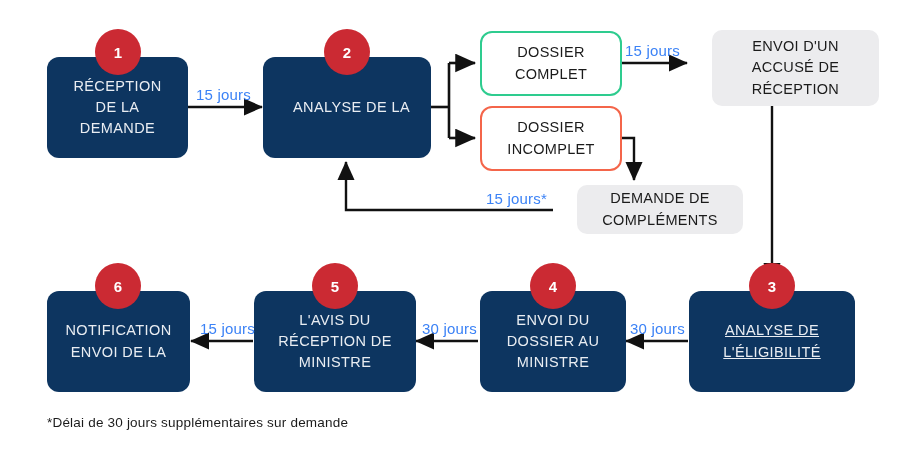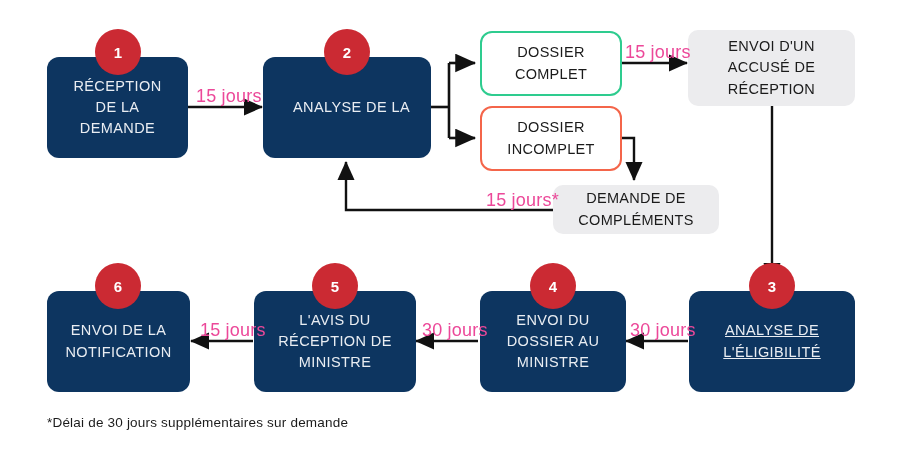--- a/index.html
+++ b/index.html
@@ -42,20 +42,21 @@
     line-height: 1.45;
     border-radius: 12px;
   }
   .node-grey {
     background: #ececee;
     color: #1b1b1b;
     font-size: 14.5px;
     letter-spacing: 0.3px;
     line-height: 1.45;
     border-radius: 10px;
+    margin-left: 24px;
   }
   .node-outline {
     background: #ffffff;
     color: #1b1b1b;
     font-size: 14.5px;
     letter-spacing: 0.3px;
     line-height: 1.45;
     border-radius: 12px;
     border: 2.5px solid #2ecc8f;
   }
@@ -71,22 +72,22 @@
     color: #ffffff;
     display: flex;
     align-items: center;
     justify-content: center;
     font-size: 15px;
     font-weight: bold;
     letter-spacing: 0.3px;
   }
   .edge-label {
     position: absolute;
-    font-size: 18px;
-    color: #ec4899;
+    font-size: 15px;
+    color: #3b82f6;
     letter-spacing: 0.2px;
     white-space: nowrap;
   }
   .footnote {
     position: absolute;
     font-size: 13.5px;
     color: #1b1b1b;
     letter-spacing: 0.2px;
     white-space: nowrap;
   }
@@ -220,22 +221,22 @@
       <span>RÉCEPTION DE</span>
       <span>MINISTRE</span>
     </div>
   </div>
   <div class="badge" style="left:312px; top:263px;">
     <span>5</span>
   </div>
 
   <div class="node node-navy" style="left:47px; top:291px; width:143px; height:101px;">
     <div>
+      <span>NOTIFICATION</span>
       <span>ENVOI DE LA</span>
-      <span>NOTIFICATION</span>
     </div>
   </div>
   <div class="badge" style="left:95px; top:263px;">
     <span>6</span>
   </div>
 
   <div class="edge-label" style="left:196px; top:86px;">15 jours</div>
 
   <div class="edge-label" style="left:625px; top:42px;">15 jours</div>
 

